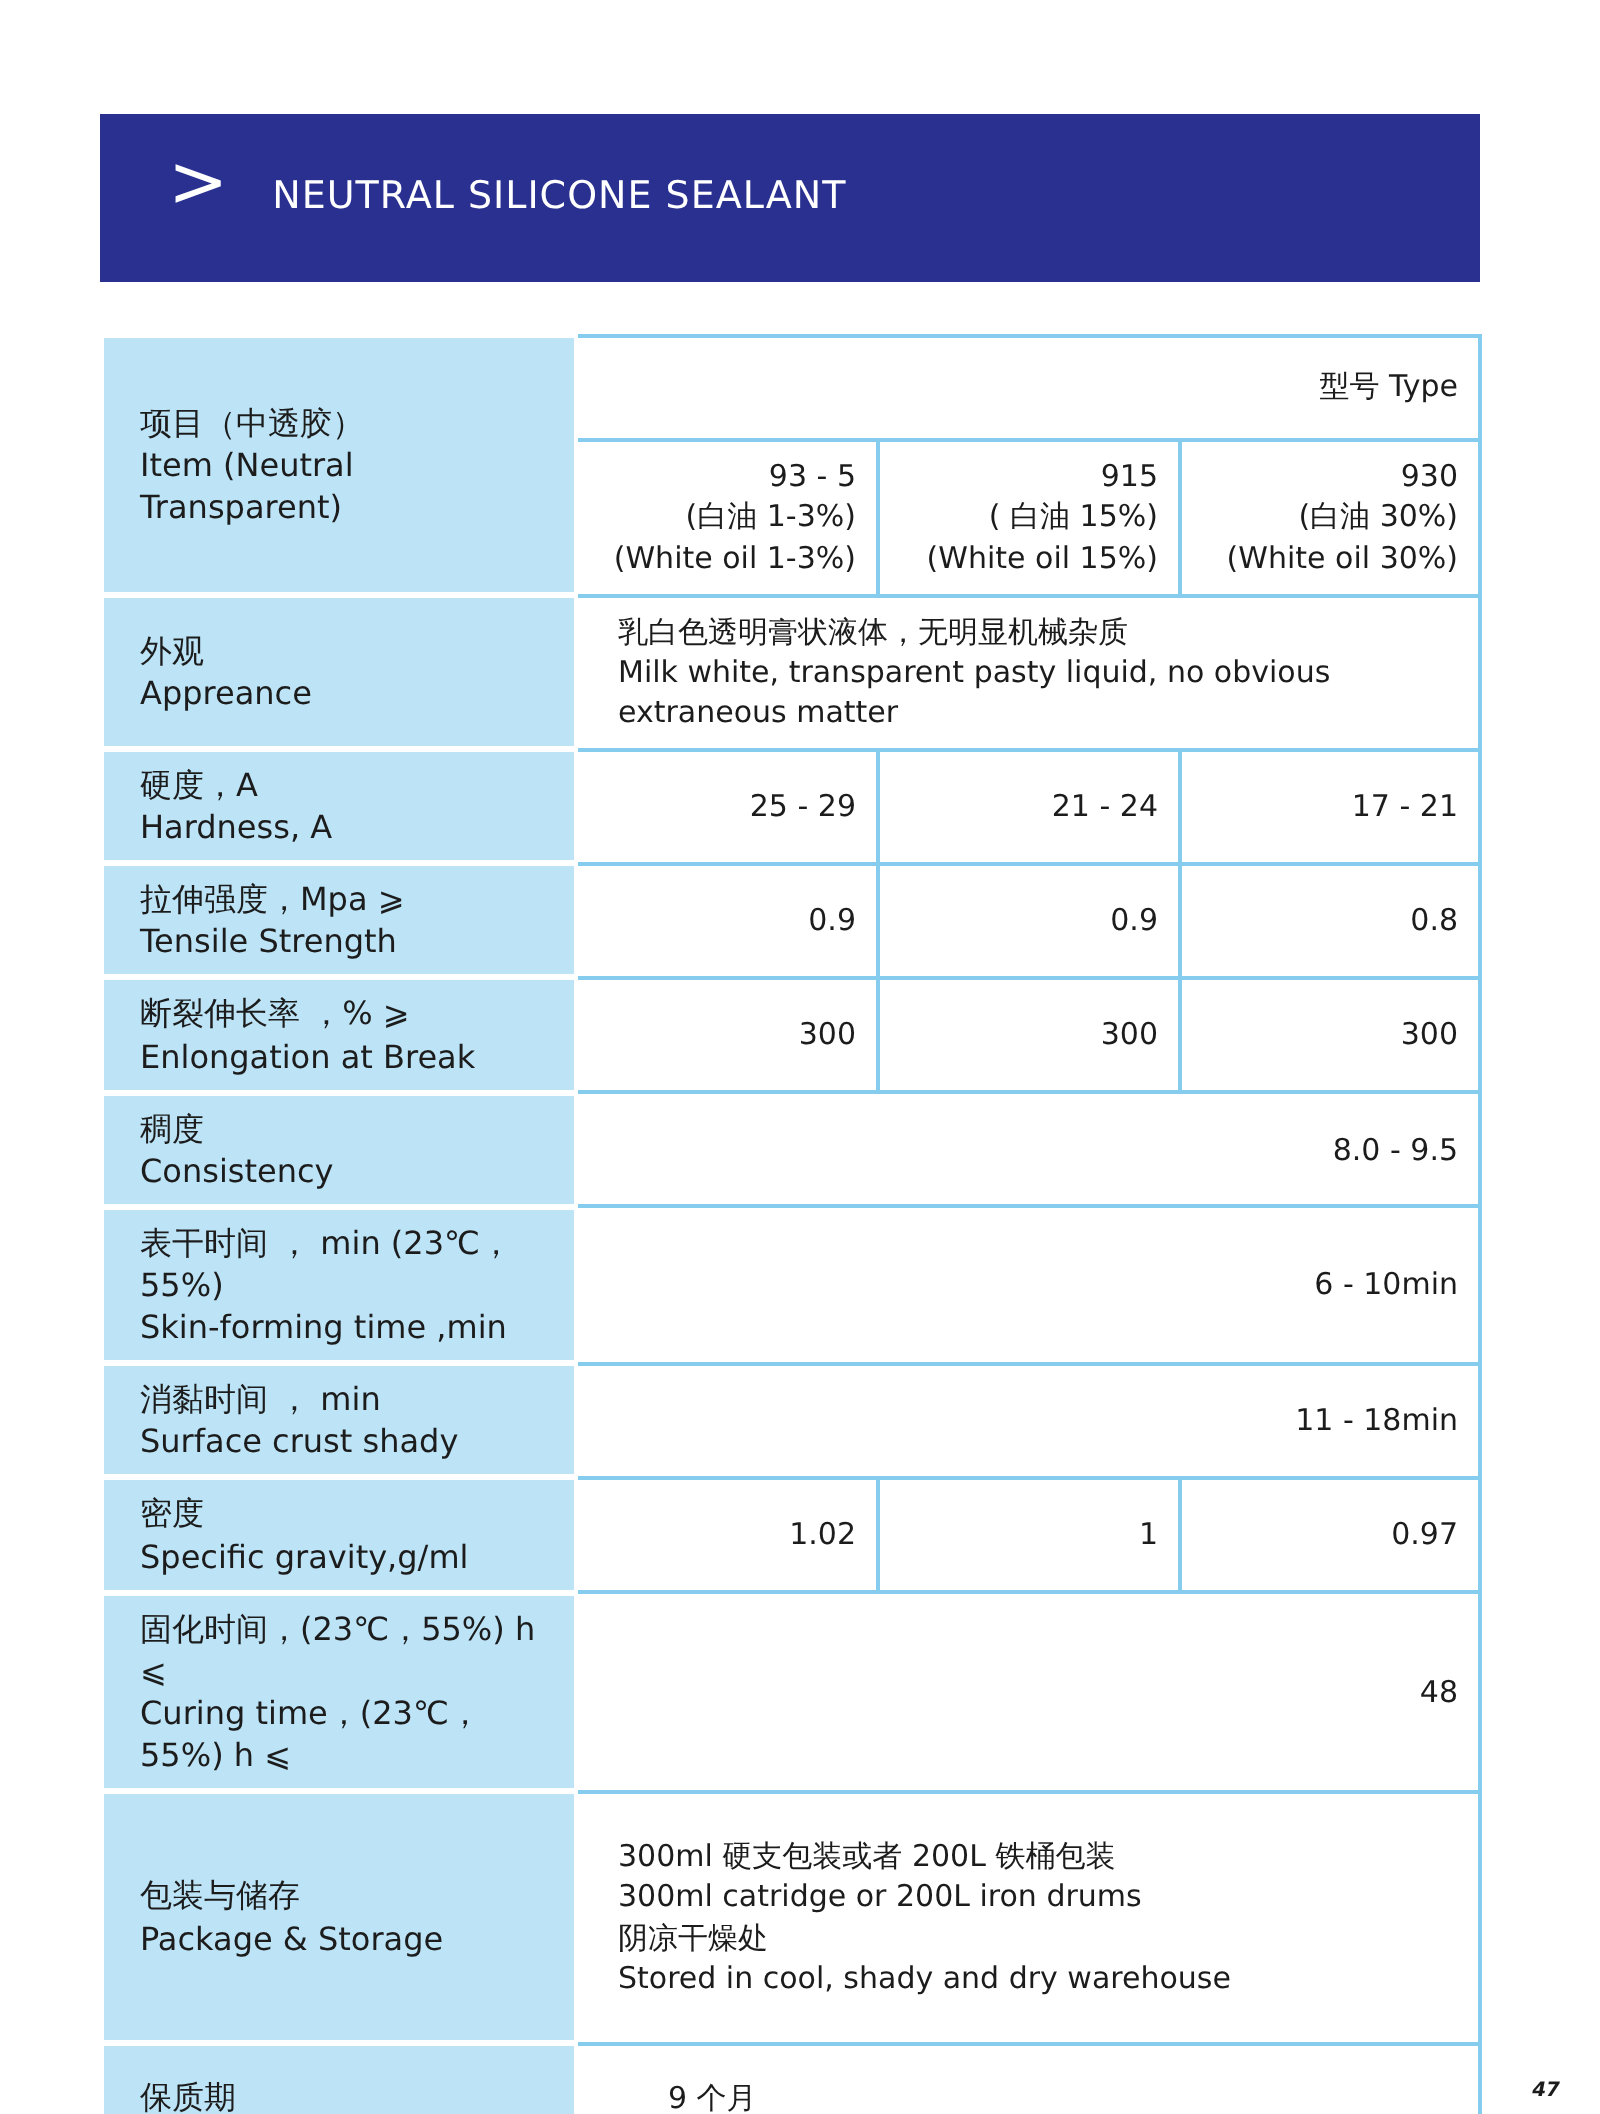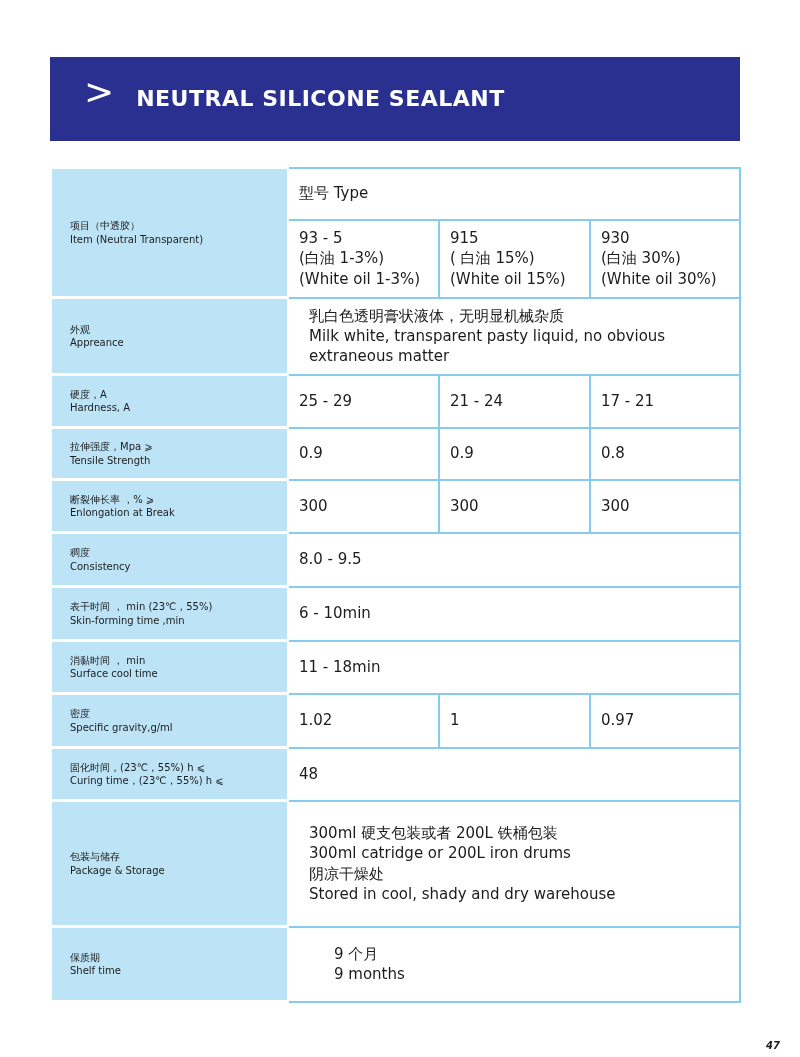--- a/index.html
+++ b/index.html
@@ -29,44 +29,44 @@
     padding-left:34px;
   }
   .banner-arrow{
     font-size:36px;font-weight:400;line-height:1;
     margin-right:22px;margin-top:-14px;
   }
   .banner-title-zh{
     font-size:29px;font-weight:700;letter-spacing:2px;line-height:1.15;
   }
   .banner-title-en{
-    font-size:22px;font-weight:700;letter-spacing:0.5px;line-height:1.25;
+    font-size:19px;font-weight:400;letter-spacing:0.5px;line-height:1.25;
   }
   
   table.spec{
     position:absolute;left:52px;top:166px;
     width:688px;
     border-collapse:collapse;
     table-layout:fixed;
   }
   td{vertical-align:middle;}
   td.label{
     background:var(--label-bg);
     border-top:3px solid #ffffff;
     border-bottom:3px solid #ffffff;
     border-right:2px solid #ffffff;
     padding:6px 10px 6px 18px;
-    font-size:10px;line-height:1.32;
+    font-size:16px;line-height:1.32;
     text-align:left;
   }
   td.data{
     background:#ffffff;
     border:2px solid var(--border-blue);
     font-size:15px;line-height:1.35;
-    text-align:left;
+    text-align:right;
     padding:6px 10px;
   }
   td.data.left{
     text-align:left;
     padding-left:20px;
   }
   
   tr.h-type-top td.data{height:52px;}
   tr.h-type     td.data{height:78px;}
   tr.h-appearance td.data{height:77px;margin-top:41px;}
@@ -184,21 +184,21 @@
         <td class="label">
           <div>表干时间 ， min (23℃，55%)</div>
           <div>Skin-forming time ,min</div>
         </td>
         <td class="data" colspan="3">6 - 10min</td>
       </tr>
 
       <tr class="h-crust">
         <td class="label">
           <div>消黏时间 ， min</div>
-          <div>Surface cool time</div>
+          <div>Surface crust shady</div>
         </td>
         <td class="data" colspan="3">11 - 18min</td>
       </tr>
 
       <tr class="h-density">
         <td class="label">
           <div>密度</div>
           <div>Specific gravity,g/ml</div>
         </td>
         <td class="data">1.02</td>

